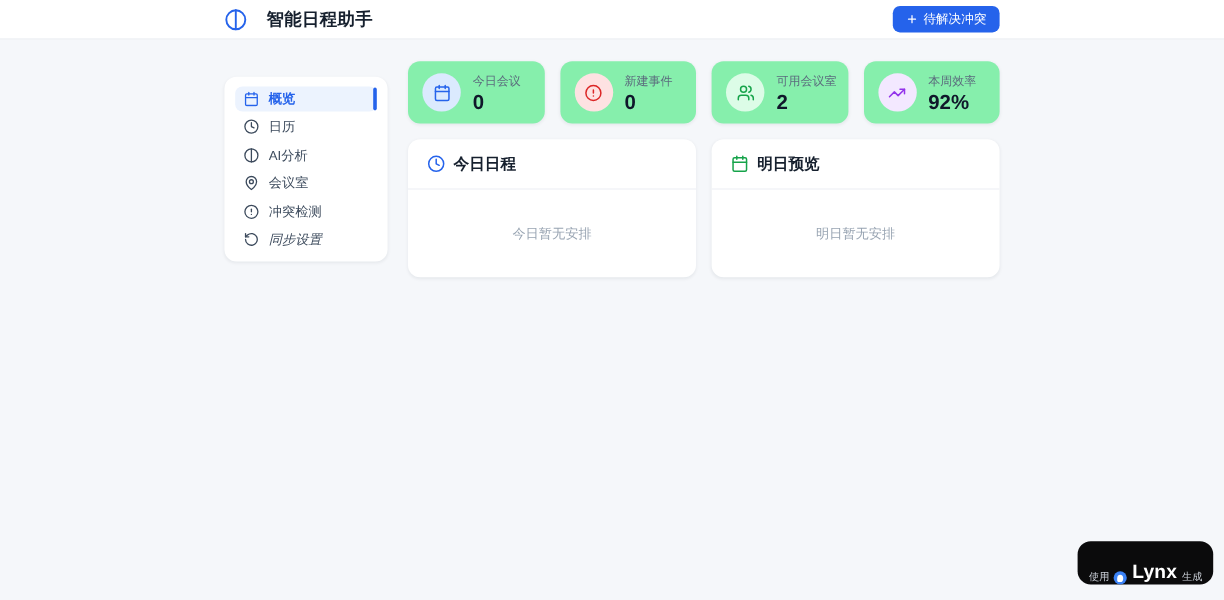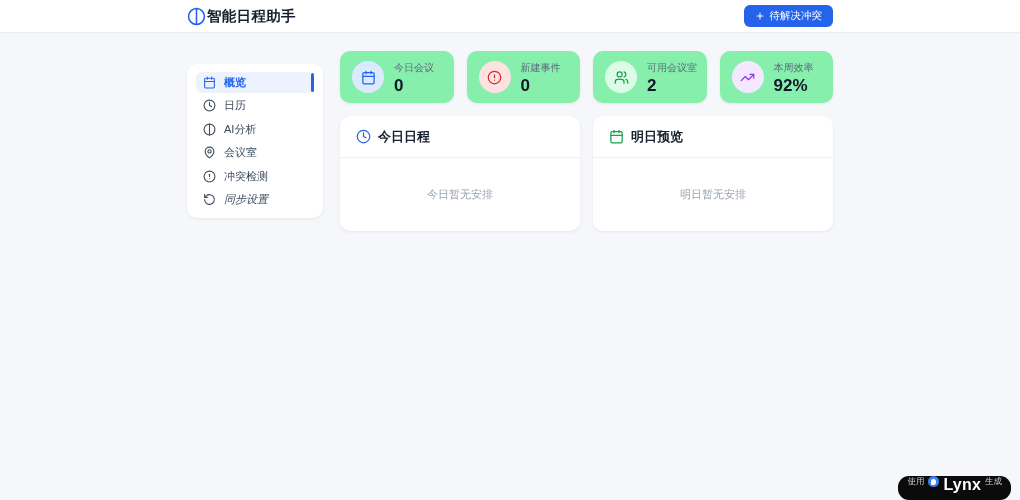--- a/index.html
+++ b/index.html
@@ -6,21 +6,21 @@
   html,body { width:1020px; height:500px; }
   body {
     font-family:"Liberation Sans", sans-serif;
     background:#f5f7fa;
     position:relative;
     overflow:hidden;
   }
   
   .app-header { height:33px; background:#ffffff; border-bottom:1px solid #e9edf2; }
   .header-inner { width:646px; height:100%; margin:0 auto; display:flex; align-items:center; justify-content:space-between; }
-  .brand { display:flex; align-items:center; gap:1px; }
+  .brand { display:flex; align-items:center; gap:16px; }
   .brand .logo-svg { width:19px; height:19px; color:#2563eb; }
   .app-title { font-size:14.5px; font-weight:700; color:#16202e; letter-spacing:.3px; }
   .new-event-btn { display:flex; align-items:center; gap:5px; background:#2563eb; color:#fff; border:none; border-radius:6px; height:22px; padding:0 11px; font-size:10.5px; font-family:inherit; cursor:pointer; }
   .new-event-btn svg { width:10px; height:10px; }
   
   .content { width:646px; margin:18px auto 0; display:flex; gap:17px; align-items:center; }
   
   .sidebar { width:136px; background:#fff; border-radius:10px; padding:8px 9px; box-shadow:0 1px 3px rgba(15,23,42,.07); }
   .side-item { position:relative; display:flex; align-items:center; gap:8px; height:21px; padding:0 7px; border-radius:6px; font-size:11px; color:#3c4a5c; margin-bottom:2.5px; cursor:pointer; white-space:nowrap; }
   .side-item:last-child { margin-bottom:0;font-style:italic; }
@@ -42,21 +42,21 @@
   
   .panels-row { display:grid; grid-template-columns:1fr 1fr; gap:13px; margin-top:13px; }
   .panel { background:#fff; border-radius:10px; box-shadow:0 1px 3px rgba(15,23,42,.07); overflow:hidden; }
   .panel-header { display:flex; align-items:center; gap:7px; height:42px; padding:0 16px; border-bottom:1px solid #eef1f5; }
   .panel-header svg { width:15px; height:15px; flex:none; }
   .panel-header .ic-blue  { color:#2563eb; }
   .panel-header .ic-green { color:#16a34a; }
   .panel-title { font-size:13px; font-weight:700; color:#16202e; }
   .panel-body { height:73px; display:flex; align-items:center; justify-content:center; font-size:11px; color:#98a4b2; }
   
-  .lynx-badge { position:absolute; right:9px; bottom:0; height:24px; background:#0b0b0c; border-radius:11px; display:flex; align-items:flex-start; gap:4px; padding:0 9px; cursor:pointer; }
+  .lynx-badge { position:absolute; right:9px; bottom:13px; height:36px; background:#0b0b0c; border-radius:11px; display:flex; align-items:flex-end; gap:4px; padding:0 9px; cursor:pointer; }
   .lynx-prefix, .lynx-suffix { font-size:8.5px; color:#c9ced6; }
   .lynx-logo { width:11px; height:11px; border-radius:50%; background:#3b82f6; position:relative; flex:none; }
   .lynx-logo::after { content:""; position:absolute; left:3px; top:2.5px; width:5px; height:6px; background:#fff; border-radius:50% 50% 50% 20%; }
   .lynx-brand { font-size:16px; font-weight:700; color:#fff; letter-spacing:.2px; }
 </style>
 </head>
 <body>
 
 <header class="app-header">
   <div class="header-inner">

